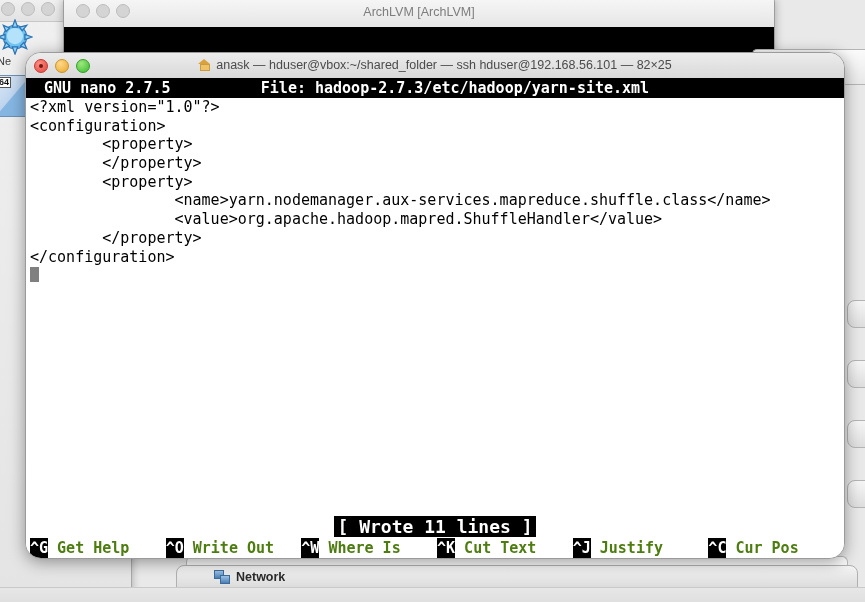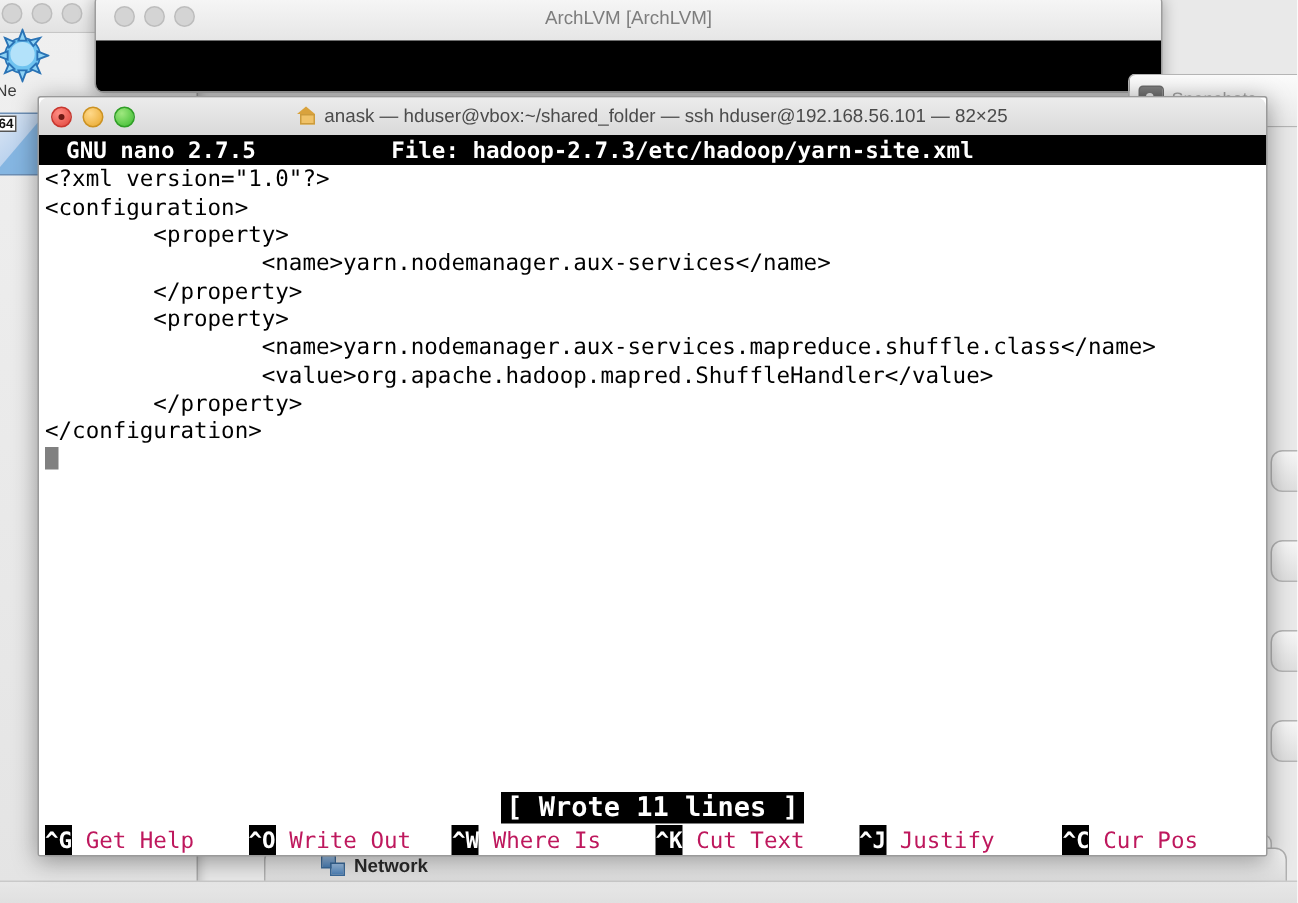--- a/index.html
+++ b/index.html
@@ -201,25 +201,25 @@
     right: -14px;
     width: 30px; height: 26px;
     border: 1px solid #b4b4b4;
     border-radius: 8px;
     background: linear-gradient(to bottom, #f6f6f6, #dedede);
   }
 
   
   #terminal {
     position: absolute;
-    left: 25px; top: 64px;
+    left: 25px; top: 52px;
     width: 818px; height: 505px;
     background: #ffffff;
     border: 1px solid #9a9a9a;
-    border-radius: 2px;
+    border-radius: 16px;
     box-shadow: 0 3px 16px rgba(0,0,0,0.38);
     overflow: hidden;
   }
   #term-titlebar {
     position: absolute;
     left: 0; top: 0; right: 0; height: 25px;
     background: linear-gradient(to bottom, #ececec 0%, #d9d9d9 100%);
     border-bottom: 1px solid #b3b3b3;
     border-radius: 6px 6px 0 0;
   }
@@ -356,22 +356,22 @@
     font-family: "DejaVu Sans Mono", "Liberation Mono", monospace;
     font-size: 15px;
   }
   .sc-key {
     background: #000000;
     color: #ffffff;
     font-weight: bold;
     white-space: pre;
   }
   .sc-lbl {
-    color: #be185d;
-    font-weight: normal;
+    color: #4d7c0f;
+    font-weight: bold;
     white-space: pre;
   }
 </style>
 </head>
 <body>
 
 <div id="screen">
 
   <div id="vbox-mgr-window">
     <div id="vbox-mgr-titlebar">
@@ -454,21 +454,20 @@
     </div>
 
     <div id="term-body">
 
       <div class="nano-bar" id="nano-header">  GNU nano 2.7.5          File: hadoop-2.7.3/etc/hadoop/yarn-site.xml</div>
 
       <div id="nano-edit">
         <div class="code-line">&lt;?xml version="1.0"?&gt;</div>
         <div class="code-line">&lt;configuration&gt;</div>
         <div class="code-line">        &lt;property&gt;</div>
-        <div class="code-line">                &lt;name&gt;yarn.nodemanager.aux-services&lt;/name&gt;</div>
         <div class="code-line">        &lt;/property&gt;</div>
         <div class="code-line">        &lt;property&gt;</div>
         <div class="code-line">                &lt;name&gt;yarn.nodemanager.aux-services.mapreduce.shuffle.class&lt;/name&gt;</div>
         <div class="code-line">                &lt;value&gt;org.apache.hadoop.mapred.ShuffleHandler&lt;/value&gt;</div>
         <div class="code-line">        &lt;/property&gt;</div>
         <div class="code-line">&lt;/configuration&gt;</div>
         <div class="code-line"><span id="cursor-block"></span></div>
       </div>
 
       <div id="status-row">

